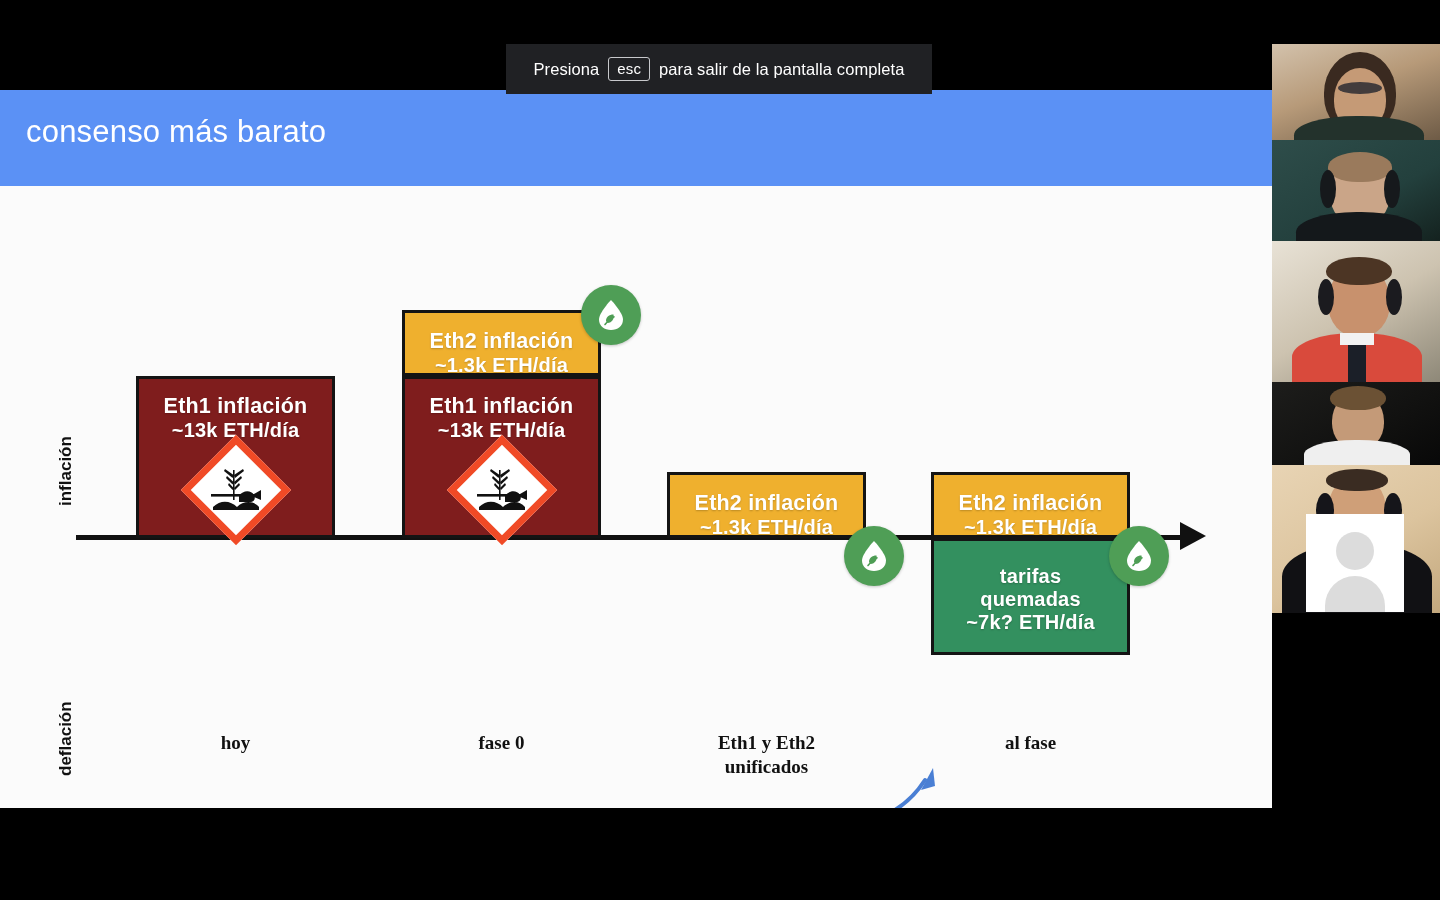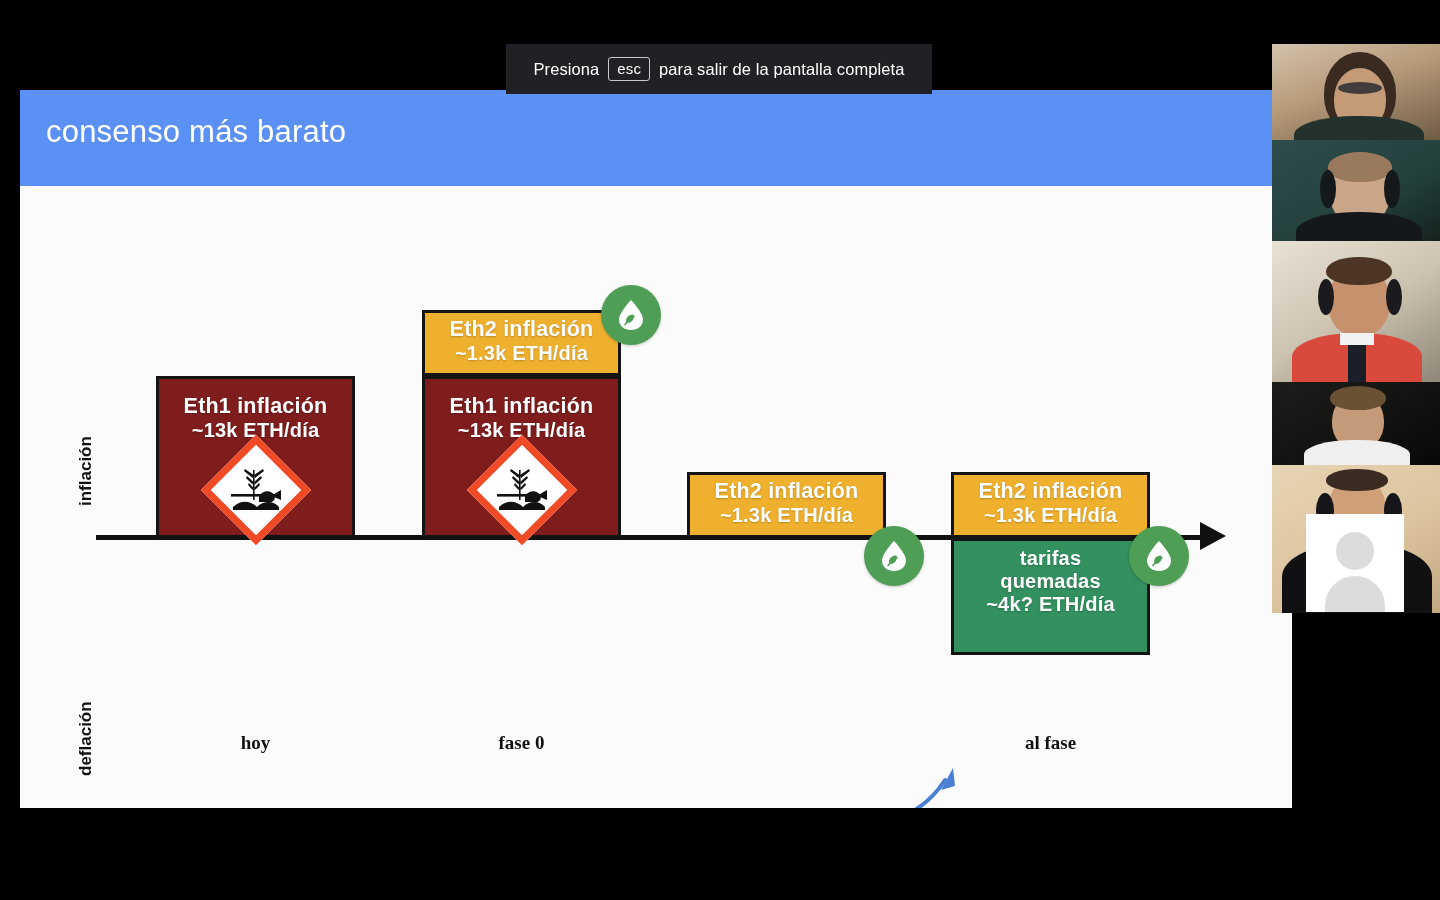--- a/index.html
+++ b/index.html
@@ -20,21 +20,20 @@
   .esc-key{
     border:1px solid #c8c9cc; border-radius:3px;
     padding:3px 8px 4px; font-size:15px; line-height:1; color:#fff;
   }
 
   
   .slide{
     position:absolute; left:0; top:90px; width:1272px; height:718px;
     background:#fbfbfb; overflow:hidden;
     box-shadow:0 2px 5px rgba(0,0,0,.35);
-    margin-left:20px;
   }
   .slide-header{
     position:absolute; left:0; top:0; width:1272px; height:96px;
     background:#5b91f5;
   }
   .slide-title{
     position:absolute; left:26px; top:24px;
     font-size:31px; color:#ffffff; letter-spacing:.2px; font-weight:400;
   }
 
@@ -64,22 +63,22 @@
   .bar-green{ background:#33905f; }
 
   .bar-txt{
     width:100%; text-align:center; color:#ffffff;
     font-weight:bold; line-height:1.14; letter-spacing:.2px;
     text-shadow:0 1px 2px rgba(0,0,0,.22);
   }
   .bar-txt .l1{ font-size:21.5px; display:block; }
   .bar-txt .l2{ font-size:20px; display:block; }
   .bar-txt.pad-red{ padding-top:15px; }
-  .bar-txt.pad-yellow{ padding-top:4px; }
-  .bar-txt.pad-green{ padding-top:6px; }
+  .bar-txt.pad-yellow{ padding-top:16px; }
+  .bar-txt.pad-green{ padding-top:24px; }
   .bar-txt .l3{ font-size:20px; display:block; }
 
   
   .ghs{
     position:absolute; width:106px; height:106px; left:50%;
     margin-left:-53px;
     display:flex; align-items:center; justify-content:center;
   }
   .ghs .diamond{
     width:78px; height:78px; background:#ffffff; transform:rotate(45deg);
@@ -230,21 +229,21 @@
       <div class="bar bar-yellow" style="left:931px; top:286px; width:199px; height:66px;">
         <div class="bar-txt pad-yellow">
           <span class="l1">Eth2 inflación</span>
           <span class="l2">~1.3k ETH/día</span>
         </div>
       </div>
       <div class="bar bar-green" style="left:931px; top:352px; width:199px; height:117px;">
         <div class="bar-txt pad-green">
           <span class="l2">tarifas</span>
           <span class="l2">quemadas</span>
-          <span class="l3">~4k? ETH/día</span>
+          <span class="l3">~7k? ETH/día</span>
         </div>
       </div>
       <div class="eco" style="left:1109px; top:340px;">
         <svg width="30" height="34" viewBox="0 0 30 34" aria-hidden="true">
           <path d="M15 2 C15 2 3 14.5 3 21.5 C3 28 8.5 32 15 32 C21.5 32 27 28 27 21.5 C27 14.5 15 2 15 2 Z" fill="#ffffff"></path>
           <path d="M10 23 C10 19 13 16.5 17.5 16.5 C18.5 20.5 16 25 11.5 25 Z" fill="#4f9e56"></path>
           <path d="M9 26.5 C11.5 23 14.5 20.5 18 18.8" stroke="#4f9e56" stroke-width="1.6" fill="none" stroke-linecap="round"></path>
         </svg>
       </div>
 
@@ -253,20 +252,24 @@
           <path d="M6 58 C26 56 52 44 70 16" stroke="#4a7fd4" stroke-width="4" fill="none" stroke-linecap="round"></path>
           <path d="M78 4 L66 26 L80 22 Z" fill="#4a7fd4"></path>
         </svg>
       </div>
 
       <div class="cat" style="left:136px; top:545px; width:199px;">
         <span>hoy</span>
       </div>
       <div class="cat" style="left:402px; top:545px; width:199px;">
         <span>fase 0</span>
+      </div>
+      <div class="cat" style="left:667px; top:545px; width:199px;">
+        <span>Eth1 y Eth2</span><br>
+        <span>unificados</span>
       </div>
       <div class="cat" style="left:931px; top:545px; width:199px;">
         <span>al fase</span>
       </div>
 
     </div>
   </div>
 
   <div class="video-rail">
 

